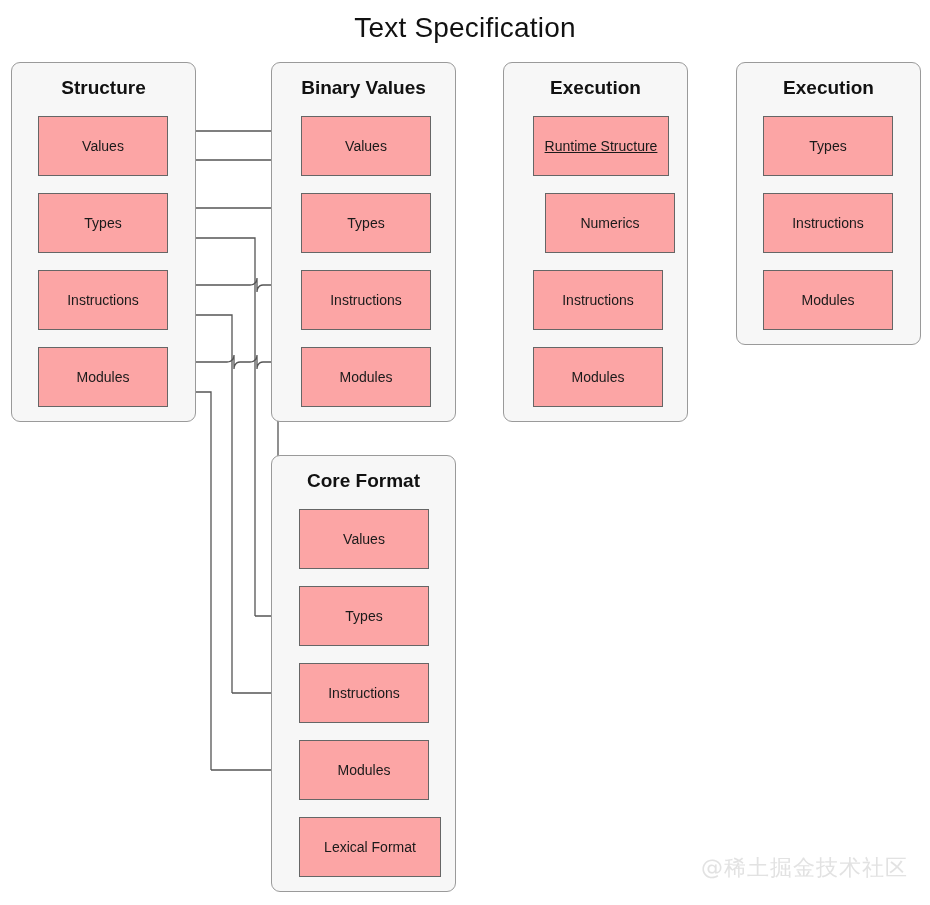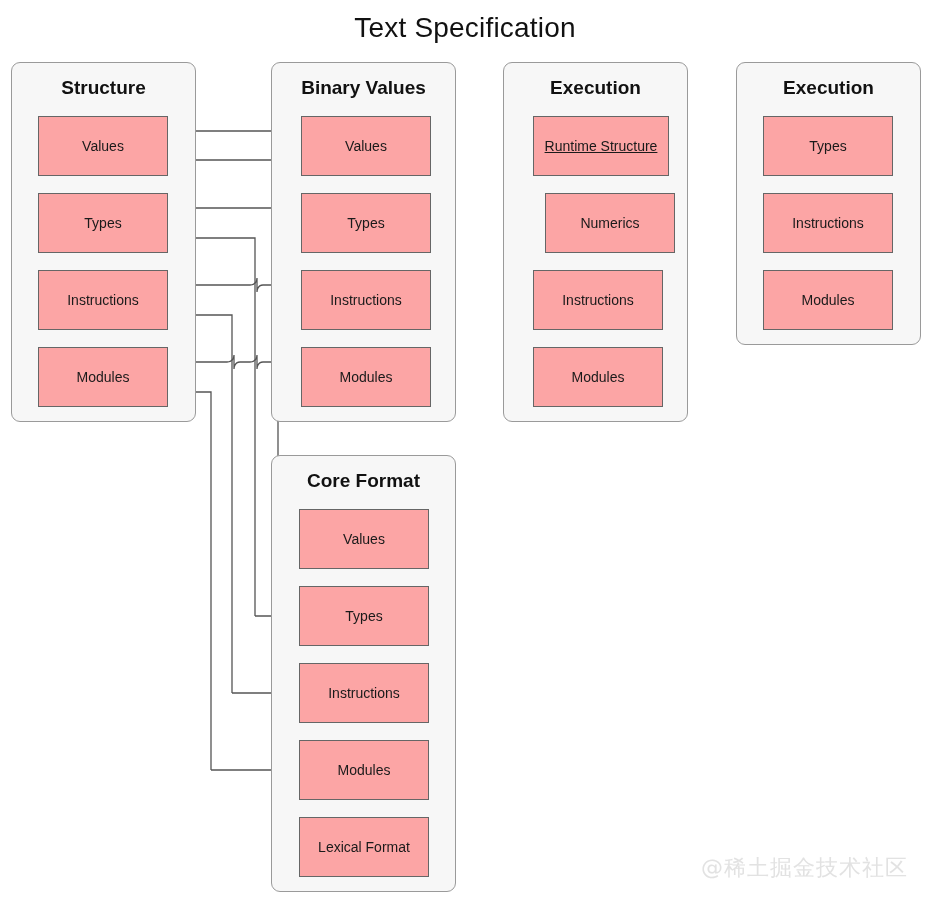--- a/index.html
+++ b/index.html
@@ -149,15 +149,15 @@
 <div class="node" style="left:763px; top:193px; width:130px; height:60px;">Instructions</div>
 <div class="node" style="left:763px; top:270px; width:130px; height:60px;">Modules</div>
 
 <div class="panel" style="left:271px; top:455px; width:185px; height:437px;">
   <div class="panel-title">Core Format</div>
 </div>
 <div class="node" style="left:299px; top:509px; width:130px; height:60px;">Values</div>
 <div class="node" style="left:299px; top:586px; width:130px; height:60px;">Types</div>
 <div class="node" style="left:299px; top:663px; width:130px; height:60px;">Instructions</div>
 <div class="node" style="left:299px; top:740px; width:130px; height:60px;">Modules</div>
-<div class="node" style="left:299px; top:817px; width:130px; height:60px;">Lexical Format</div>
+<div class="node" style="left:299px; top:817px; width:142px; height:60px;">Lexical Format</div>
 
 <div id="watermark">@稀土掘金技术社区</div>
 
 </body></html>

